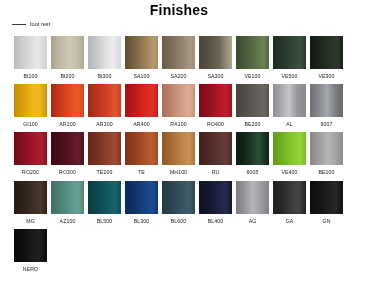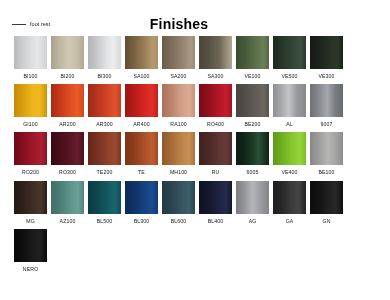--- a/index.html
+++ b/index.html
@@ -10,21 +10,21 @@
   body {
     width: 390px;
     height: 300px;
     overflow: hidden;
     font-family: "Liberation Sans", sans-serif;
     color: #000000;
     position: relative;
   }
   #page-title {
     position: absolute;
-    top: 16px;
+    top: 2px;
     left: 0;
     width: 358px;
     text-align: center;
     font-size: 14px;
     font-weight: bold;
     letter-spacing: 0.2px;
   }
   #legend {
     position: absolute;
     top: 22px;

